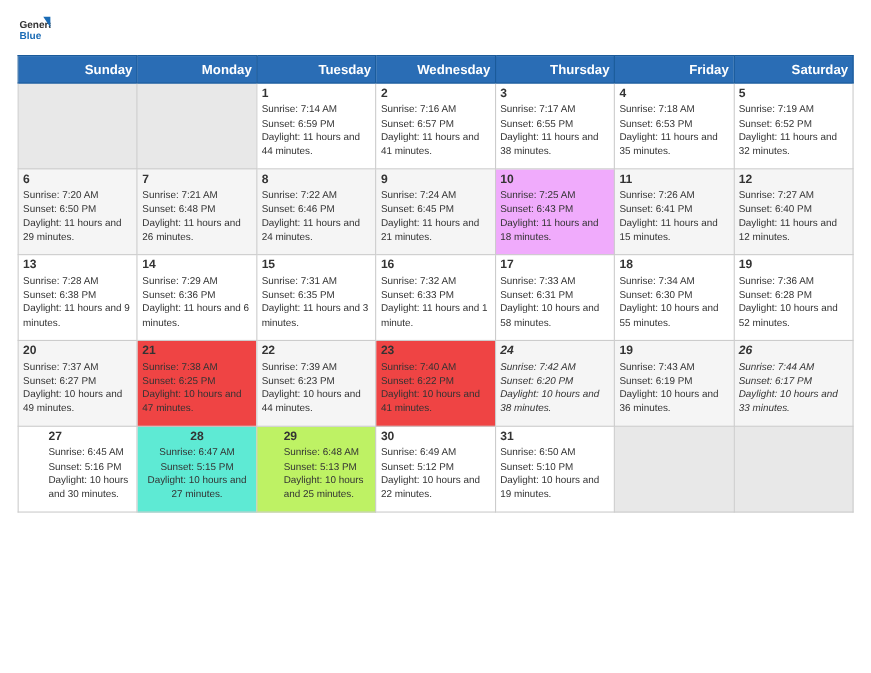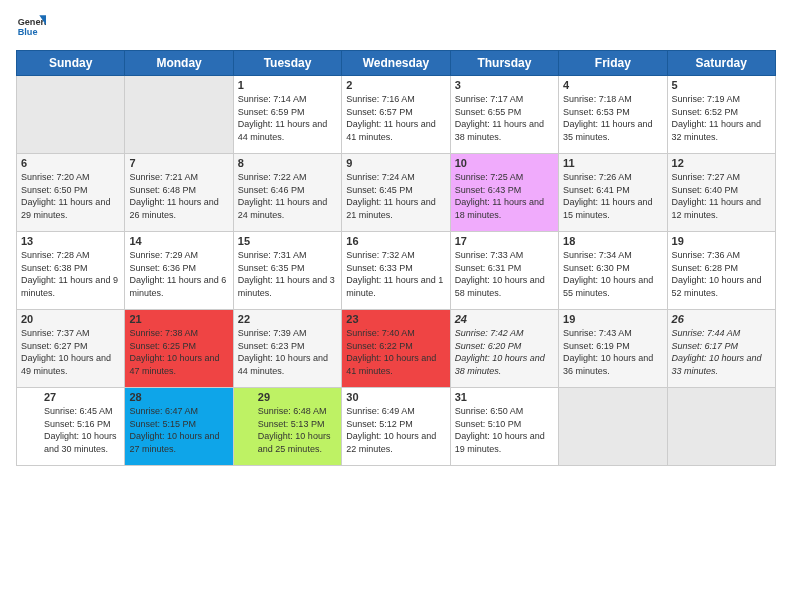--- a/index.html
+++ b/index.html
@@ -46,21 +46,21 @@
       width: 100%;
       border-collapse: collapse;
       table-layout: fixed;
     }
     thead tr th {
       background-color: #2a6db5;
       color: #fff;
       font-size: 12px;
       font-weight: bold;
       padding: 5px 4px;
-      text-align: center;
+      text-align: right;
       border: 1px solid #1a5a9a;
     }
     tbody tr td {
       border: 1px solid #ccc;
       vertical-align: top;
       padding: 3px 4px;
       font-size: 9.5px;
       color: #333;
       height: 78px;
       background: #fff;
@@ -151,21 +151,21 @@
           <td style="background: rgb(245, 245, 245);"><span class="day-number">20</span><span class="cell-text">Sunrise: 7:37 AM<br>Sunset: 6:27 PM<br>Daylight: 10 hours and 49 minutes.</span></td>
           <td style="background: #ef4444;"><span class="day-number">21</span><span class="cell-text">Sunrise: 7:38 AM<br>Sunset: 6:25 PM<br>Daylight: 10 hours and 47 minutes.</span></td>
           <td style="background: rgb(245, 245, 245);"><span class="day-number">22</span><span class="cell-text">Sunrise: 7:39 AM<br>Sunset: 6:23 PM<br>Daylight: 10 hours and 44 minutes.</span></td>
           <td style="background: #ef4444;"><span class="day-number">23</span><span class="cell-text">Sunrise: 7:40 AM<br>Sunset: 6:22 PM<br>Daylight: 10 hours and 41 minutes.</span></td>
           <td style="background: rgb(245, 245, 245); font-style: italic;"><span class="day-number">24</span><span class="cell-text">Sunrise: 7:42 AM<br>Sunset: 6:20 PM<br>Daylight: 10 hours and 38 minutes.</span></td>
           <td style="background: rgb(245, 245, 245);"><span class="day-number">19</span><span class="cell-text">Sunrise: 7:43 AM<br>Sunset: 6:19 PM<br>Daylight: 10 hours and 36 minutes.</span></td>
           <td style="background: rgb(245, 245, 245); font-style: italic;"><span class="day-number">26</span><span class="cell-text">Sunrise: 7:44 AM<br>Sunset: 6:17 PM<br>Daylight: 10 hours and 33 minutes.</span></td>
         </tr>
         <tr>
           <td style="background: rgb(255, 255, 255); padding-left: 27px;"><span class="day-number">27</span><span class="cell-text">Sunrise: 6:45 AM<br>Sunset: 5:16 PM<br>Daylight: 10 hours and 30 minutes.</span></td>
-          <td style="background: #0ea5e9;"><span class="day-number">28</span><span class="cell-text">Sunrise: 6:47 AM<br>Sunset: 5:15 PM<br>Daylight: 10 hours and 27 minutes.</span></td>
+          <td style="background: #5eead4; text-align: center;"><span class="day-number">28</span><span class="cell-text">Sunrise: 6:47 AM<br>Sunset: 5:15 PM<br>Daylight: 10 hours and 27 minutes.</span></td>
           <td style="background: #bef264; padding-left: 24px;"><span class="day-number">29</span><span class="cell-text">Sunrise: 6:48 AM<br>Sunset: 5:13 PM<br>Daylight: 10 hours and 25 minutes.</span></td>
           <td style="background: rgb(255, 255, 255);"><span class="day-number">30</span><span class="cell-text">Sunrise: 6:49 AM<br>Sunset: 5:12 PM<br>Daylight: 10 hours and 22 minutes.</span></td>
           <td style="background: rgb(255, 255, 255);"><span class="day-number">31</span><span class="cell-text">Sunrise: 6:50 AM<br>Sunset: 5:10 PM<br>Daylight: 10 hours and 19 minutes.</span></td>
           <td class="empty-cell" style="background: rgb(232, 232, 232);"></td>
           <td class="empty-cell" style="background: rgb(232, 232, 232);"></td>
         </tr>
       </tbody>
   </table>
 </div>
 

